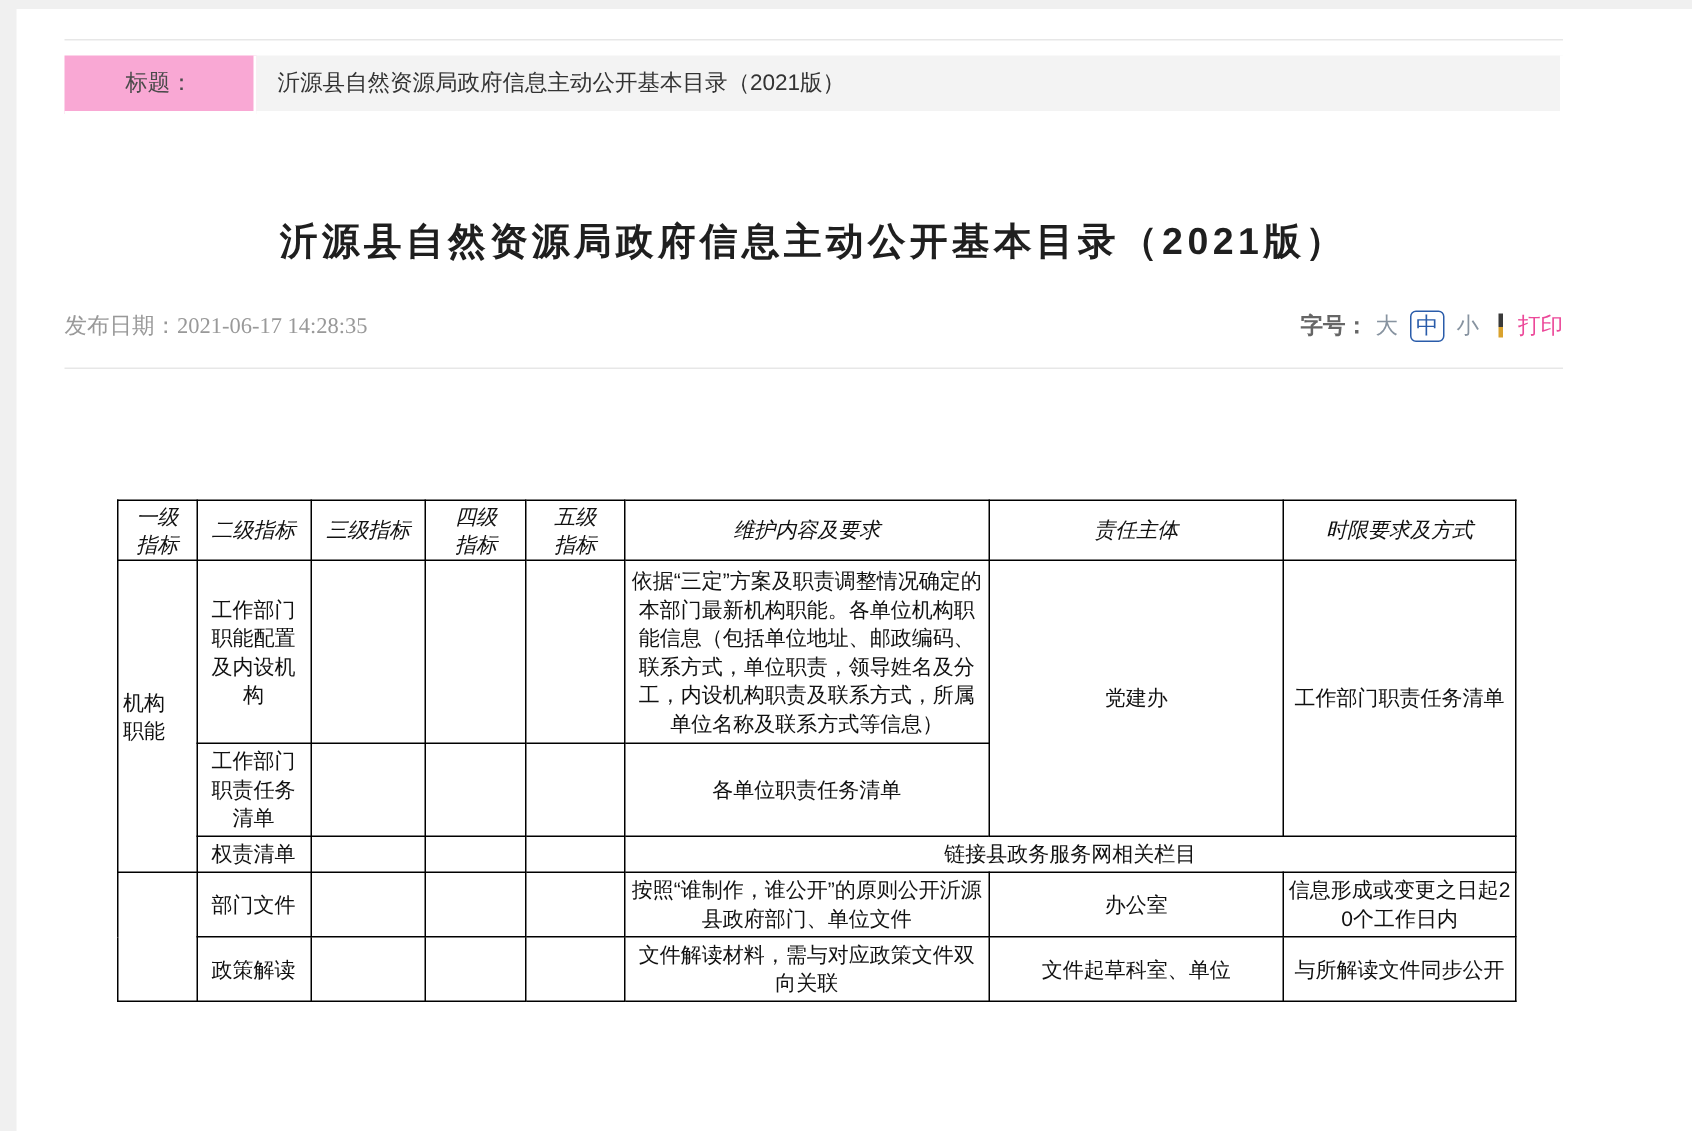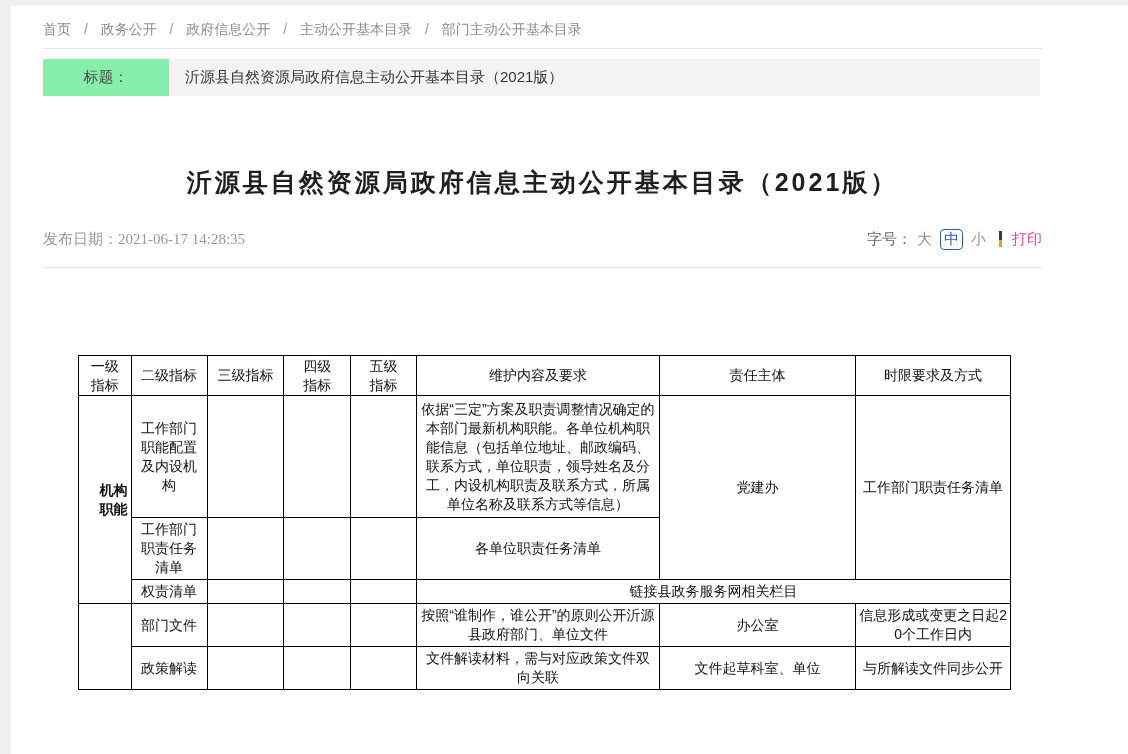--- a/index.html
+++ b/index.html
@@ -11,72 +11,61 @@
 
   
   .breadcrumb { font-size: 14px; color: #8c8c8c; height: 22px; line-height: 22px; }
   .breadcrumb .sep { margin: 0 9px; color: #9a9a9a; }
   .breadcrumb .bc-item { color: #8c8c8c; text-decoration: none; cursor: pointer; }
   .bc-divider { width: 999px; border-bottom: 1px solid #e7e7e7; margin-top: 8px; }
 
   
   table.meta { width: 999px; margin-top: 10px; border-collapse: separate; border-spacing: 0; font-size: 15px; }
   table.meta td { height: 39px; border-right: 2px solid #fff; border-bottom: 2px solid #fff; }
-  table.meta td.lbl { background: #86efac; color: #4a4a4a; text-align: center; }
+  table.meta td.lbl { background: #f9a8d4; color: #4a4a4a; text-align: center; }
   table.meta td.val { background: #f3f3f3; color: #333; padding-left: 14px; text-align: left; }
 
   
   .art-title { width: 999px; margin-top: 68px; text-align: center; font-size: 25px; font-weight: bold;
     color: #1f1f1f; letter-spacing: 3px; }
   .pubrow { width: 999px; margin-top: 28px; display: flex; justify-content: space-between; align-items: center;
     font-size: 15px; color: #999; height: 24px; }
   .pub-left { color: #999; font-family: Liberation Serif, serif; }
   .fontsize { display: flex; align-items: center; color: #666; }
-  .fz-label { color: #666; }
+  .fz-label { color: #666; font-weight: bold; }
   .size-btn { color: #8793a0; margin: 0 5px; cursor: pointer; }
   .size-btn.active { color: #2a5caa; border: 1px solid #2a5caa; border-radius: 4px; padding: 0 3px; margin: 0 3px; }
   .print-sep { display: inline-block; width: 3px; height: 16px; margin: 0 10px 0 8px;
     background: linear-gradient(#3a3a3a 55%, #d9a22e 55%); }
   .print-btn { color: #ec4899; cursor: pointer; }
   .pub-divider { width: 999px; border-bottom: 1px solid #e7e7e7; margin-top: 16px; }
 
   
   table.main { margin: 87px 0 0 35px; width: 933px; border-collapse: collapse; table-layout: fixed;
     font-size: 14px; color: #111; }
   table.main th, table.main td { border: 1px solid #000; vertical-align: middle;
     padding: 2px 3px; line-height: 19px; word-break: break-all; }
   table.main th { font-weight: normal; text-align: center; white-space: pre-line; padding: 0; }
-  tr.h-head { height: 40px; }
+  tr.h-head { height: 40px; font-style: italic; }
   tr.h-r1 { height: 122px; }
   tr.h-r2 { height: 43px; margin-top: 20px; }
   tr.h-r3 { height: 23px; padding-left: 32px; }
   tr.h-r4 { height: 43px; }
   tr.h-r5 { height: 38px; }
-  td.center { text-align: right; white-space: pre-line; font-weight: bold; }
+  td.center { text-align: left; white-space: pre-line; }
   td.left { text-align: center; }
 </style>
 </head>
 <body>
 
 <div class="strip-top"></div>
 <div class="strip-left"></div>
 
 <div class="page">
 
-  <div class="breadcrumb">
-    <span class="bc-item">首页</span>
-    <span class="sep">/</span>
-    <span class="bc-item">政务公开</span>
-    <span class="sep">/</span>
-    <span class="bc-item">政府信息公开</span>
-    <span class="sep">/</span>
-    <span class="bc-item">主动公开基本目录</span>
-    <span class="sep">/</span>
-    <span class="bc-item">部门主动公开基本目录</span>
-  </div>
   <div class="bc-divider"></div>
 
   <table class="meta">
     <colgroup>
         <col style="width:128px">
         <col style="width:501px">
         <col style="width:131px">
         <col style="width:239px">
       </colgroup>
     <tbody>

